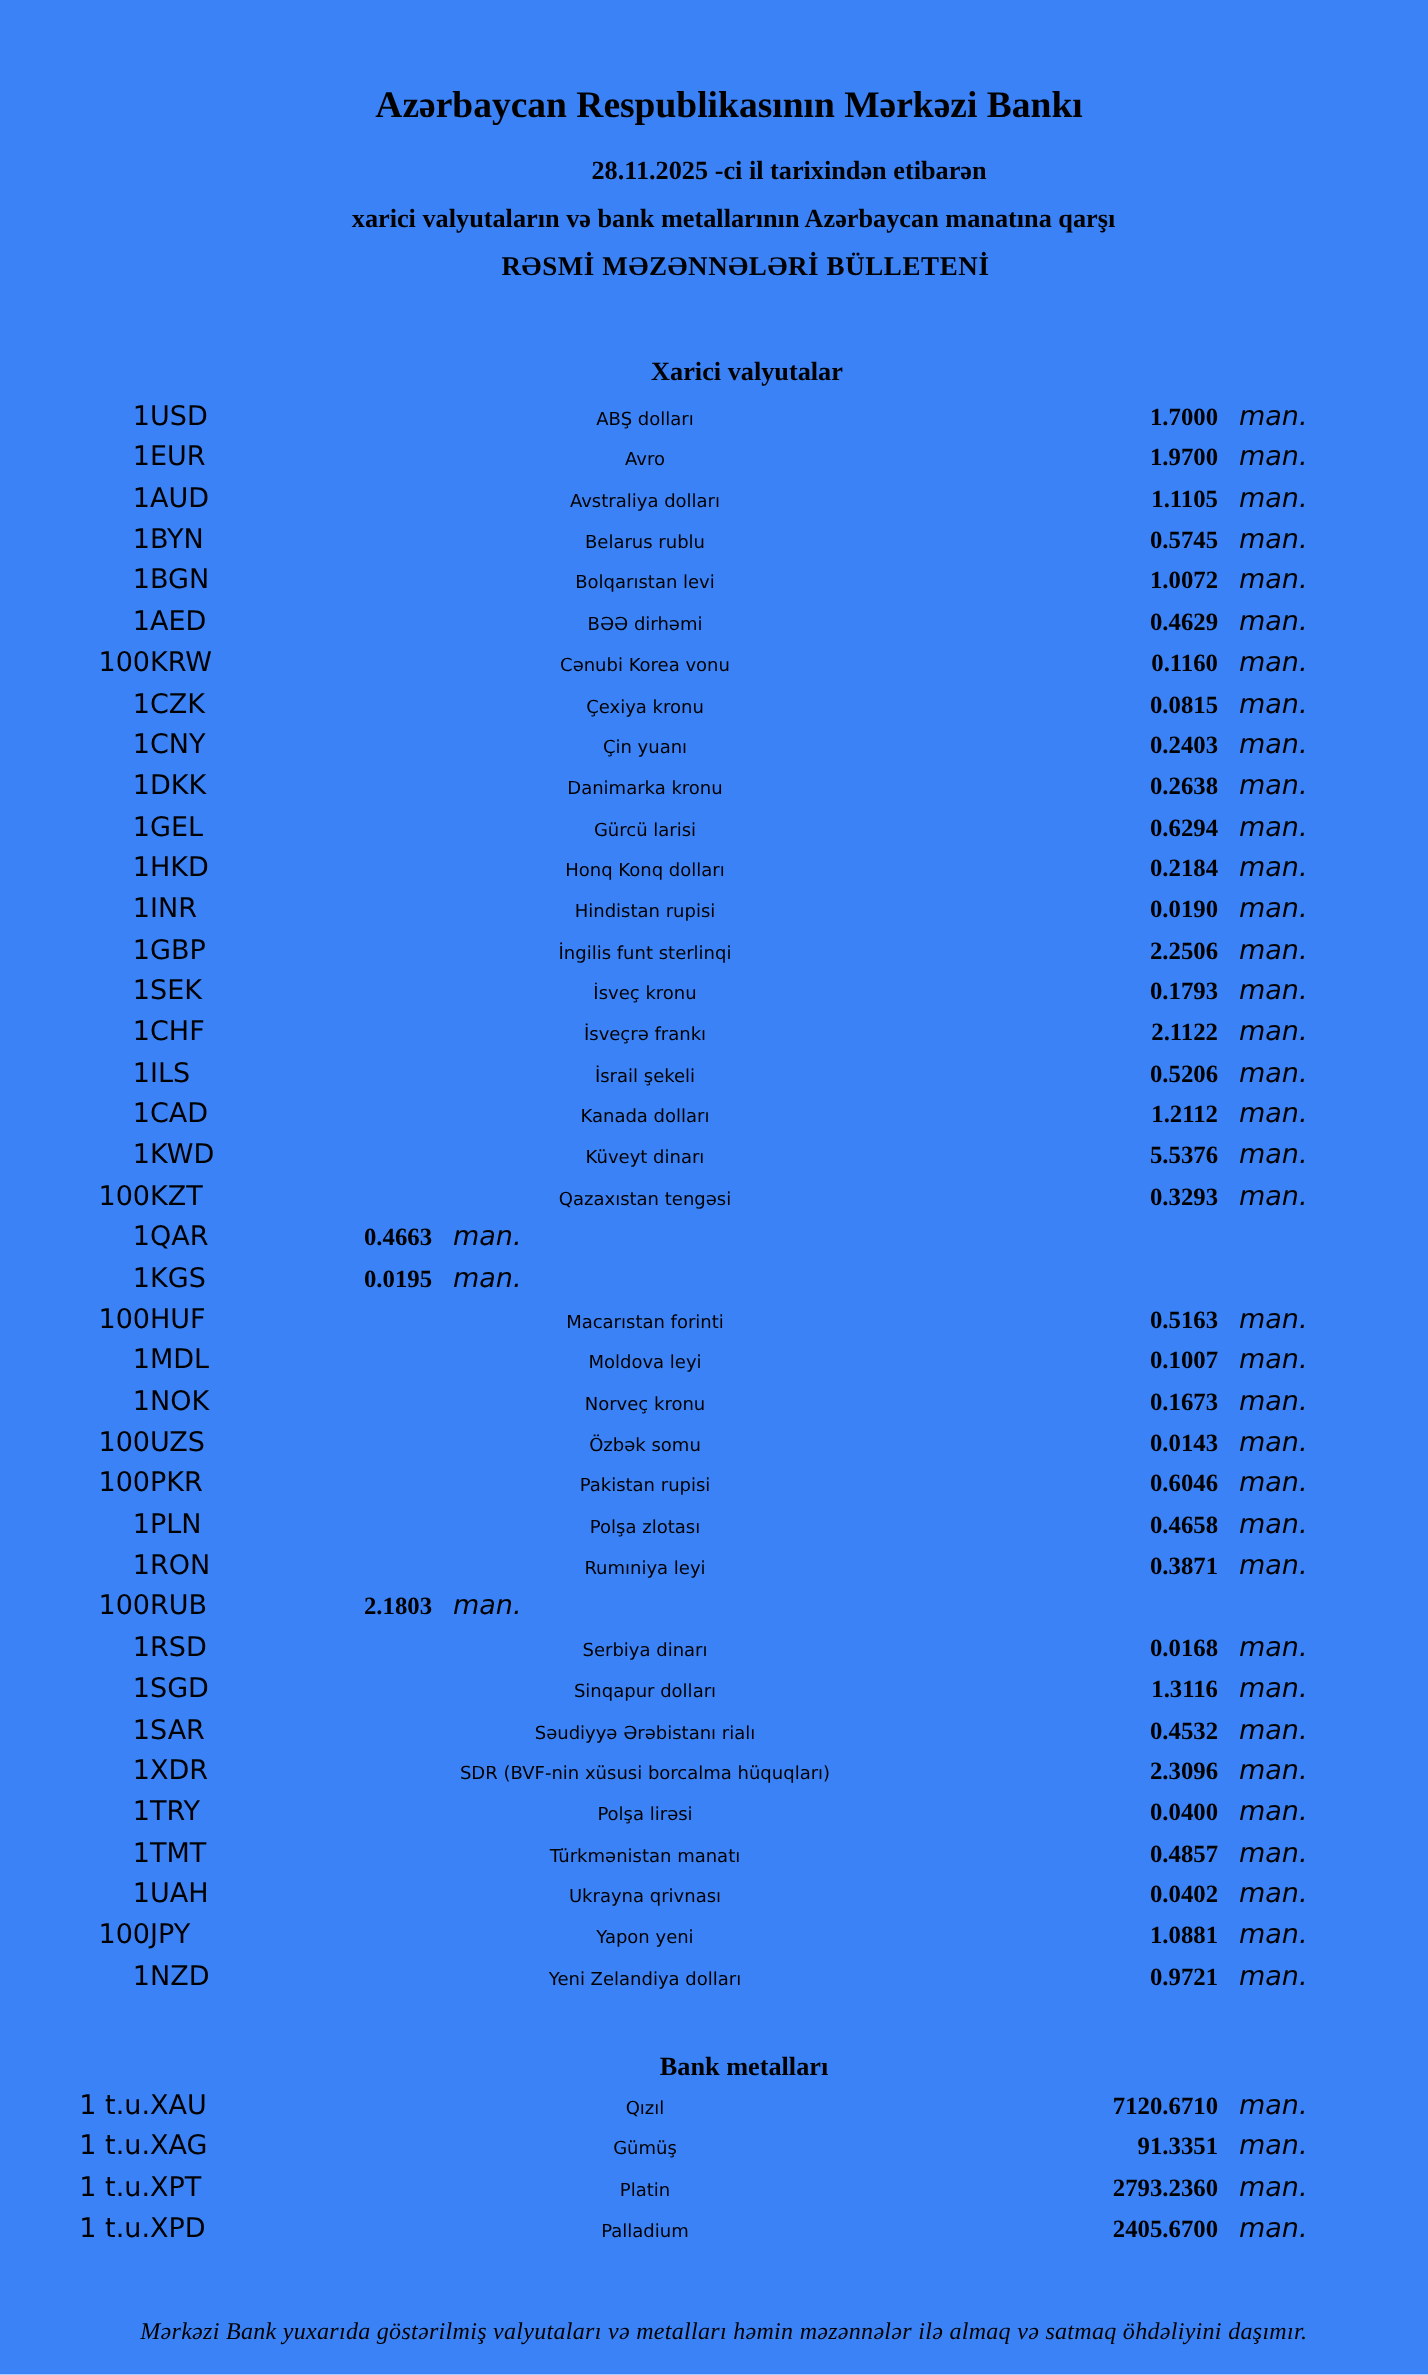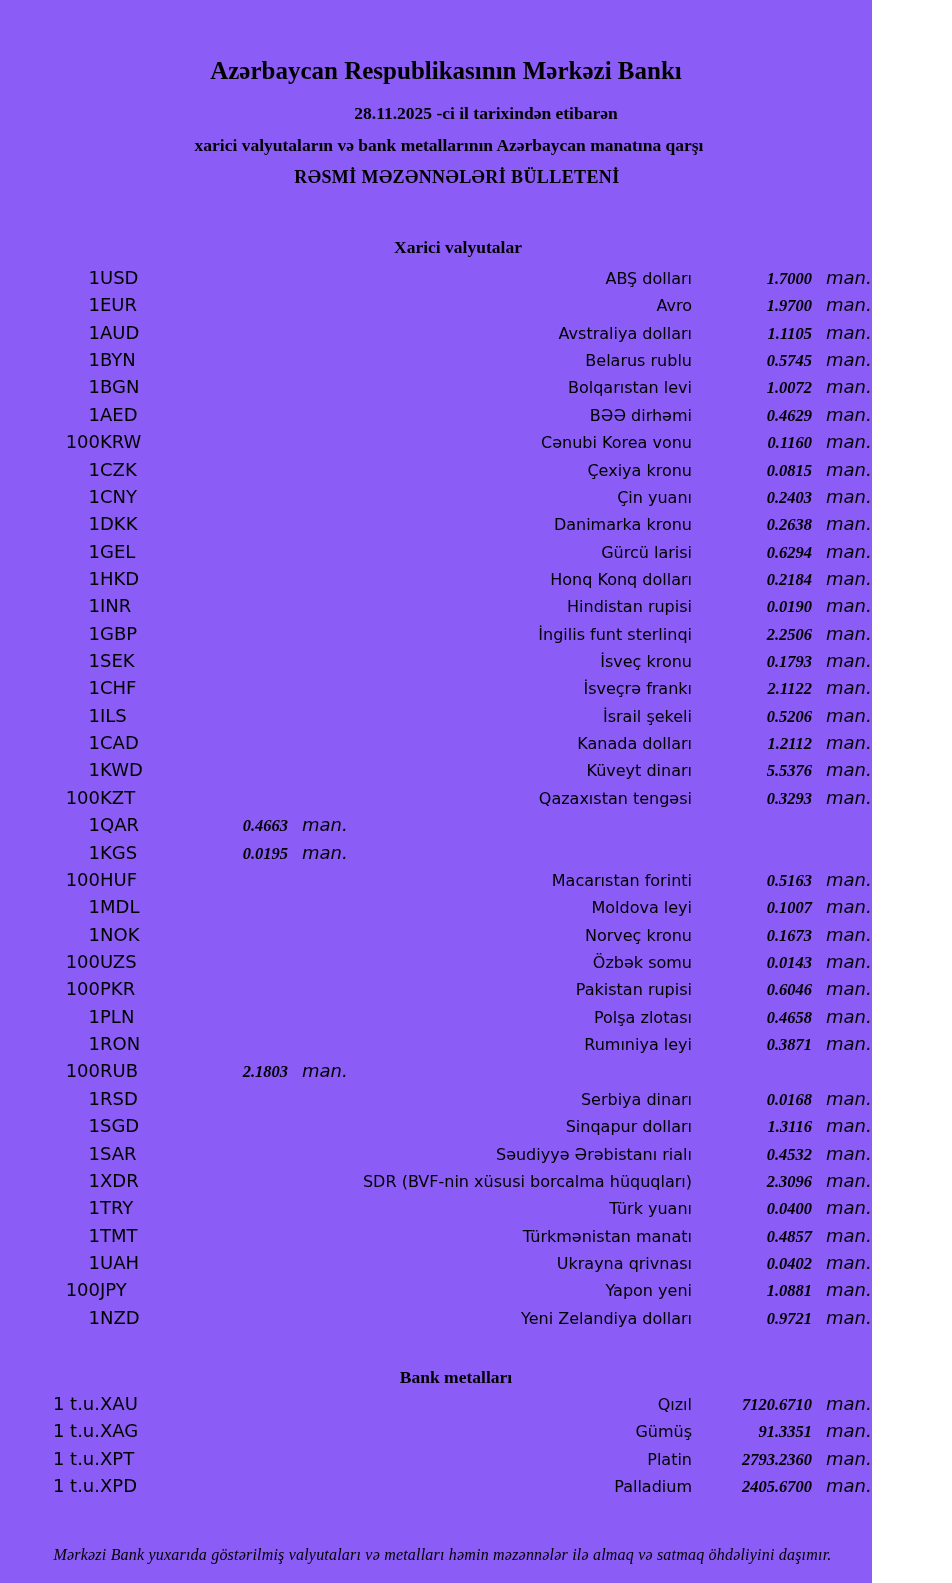--- a/index.html
+++ b/index.html
@@ -1,20 +1,20 @@
 <!DOCTYPE html>
 <html><head>
 <meta charset="utf-8">
 <style>
   html, body { margin: 0; padding: 0; background: #ffffff; }
   .page {
     position: relative;
-    width: 872px;
+    width: 952px;
     height: 1583px;
-    background: #8b5cf6;
+    background: #3b82f6;
     color: #000000;
     overflow: hidden;
     font-family: "DejaVu Sans", sans-serif;
   }
   .centered { position: absolute; left: 0; right: 0; text-align: center; white-space: nowrap; }
 
   .bank-title {
     top: 57px;
     font-family: "Liberation Serif", serif;
     font-weight: bold;
@@ -68,30 +68,29 @@
     white-space: nowrap;
   }
   .row .code {
     width: 68px;
     text-align: left;
     font-size: 18px;
     white-space: nowrap;
   }
   .row .name {
     width: 524px;
-    text-align: right;
-    font-size: 16px;
+    text-align: center;
+    font-size: 12px;
     white-space: nowrap;
     overflow: hidden;
   }
   .row .rate {
     width: 120px;
     text-align: right;
     font-family: "Liberation Serif", serif;
-    font-style: italic;
     font-weight: bold;
     font-size: 16.5px;
     white-space: nowrap;
   }
   .row .man {
     width: 140px;
     box-sizing: border-box;
     padding-left: 14px;
     text-align: left;
     font-size: 18px;
@@ -354,21 +353,21 @@
       <div class="row">
         <span class="qty">1</span>
         <span class="code">XDR</span>
         <span class="name">SDR (BVF-nin xüsusi borcalma hüquqları)</span>
         <span class="rate">2.3096</span>
         <span class="man">man.</span>
       </div>
       <div class="row">
         <span class="qty">1</span>
         <span class="code">TRY</span>
-        <span class="name">Türk yuanı</span>
+        <span class="name">Polşa lirəsi</span>
         <span class="rate">0.0400</span>
         <span class="man">man.</span>
       </div>
       <div class="row">
         <span class="qty">1</span>
         <span class="code">TMT</span>
         <span class="name">Türkmənistan manatı</span>
         <span class="rate">0.4857</span>
         <span class="man">man.</span>
       </div>

